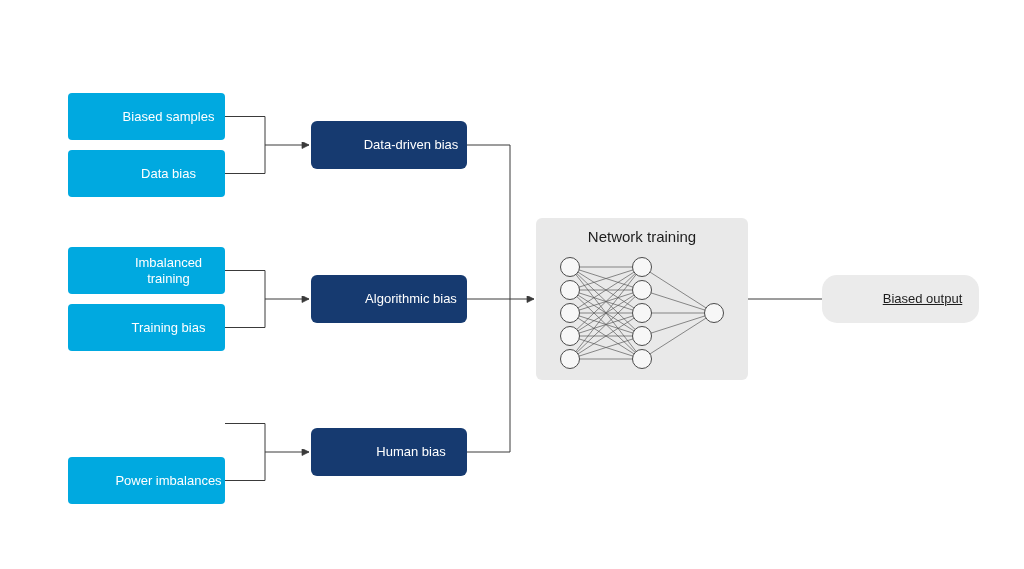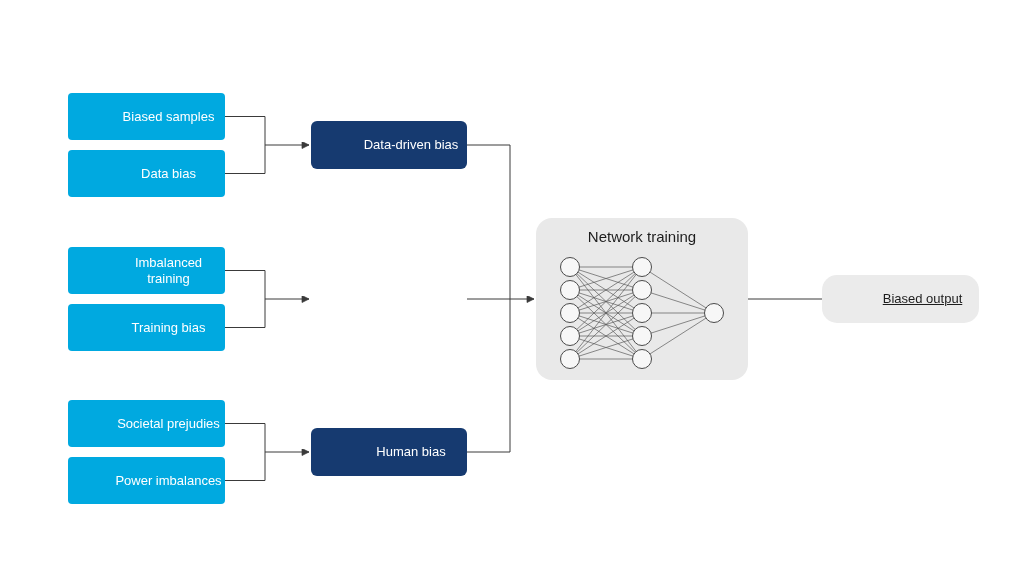--- a/index.html
+++ b/index.html
@@ -36,21 +36,21 @@
     background:var(--c-source);color:var(--c-boxtext);
     border-radius:4px;
   }
   .bias{
     left:311px;width:156px;height:48px;
     background:var(--c-bias);color:var(--c-boxtext);
     border-radius:6px;
   }
   .panel{
     position:absolute;left:536px;top:218px;width:212px;height:162px;
-    background:var(--c-panel);border-radius:16px;
+    background:var(--c-panel);border-radius:6px;
   }
   .panel-title{
     margin-top:10px;text-align:center;
     font-size:15px;color:var(--c-darktext);
   }
   #nn-svg{position:absolute;left:0;top:34px;width:212px;height:122px;}
   #nn-edges line{stroke:#5a5a5a;stroke-width:0.7;}
   #nn-nodes circle{fill:#f7f7f7;stroke:#4a4a4a;stroke-width:1;}
   .output{
     left:822px;top:275px;width:157px;height:48px;
@@ -83,24 +83,24 @@
     <path d="M467 145 H510 M467 452 H510 M510 145 V452"></path>
     <path d="M467 299 H534" marker-end="url(#arrow)"></path>
 
     <path d="M748 299 H843" marker-end="url(#arrow)"></path>
   </svg>
 
   <div class="box src" style="top:93px">Biased samples</div>
   <div class="box src" style="top:150px">Data bias</div>
   <div class="box src" style="top:247px">Imbalanced training</div>
   <div class="box src" style="top:304px">Training bias</div>
-  <div class="box src" style="top:400px">Societal prejudies</div>
   <div class="box src" style="top:457px">Power imbalances</div>
 
   <div class="box bias" style="top:121px">Data-driven bias</div>
+  <div class="box bias" style="top:275px">Algorithmic bias</div>
   <div class="box bias" style="top:428px">Human bias</div>
 
   <div class="panel">
     <div class="panel-title">Network training</div>
     <svg id="nn-svg" viewBox="0 0 212 122" xmlns="http://www.w3.org/2000/svg">
       <g id="nn-edges">
           <line x1="34" y1="15" x2="106" y2="15"></line>
           <line x1="34" y1="15" x2="106" y2="38"></line>
           <line x1="34" y1="15" x2="106" y2="61"></line>
           <line x1="34" y1="15" x2="106" y2="84"></line>

